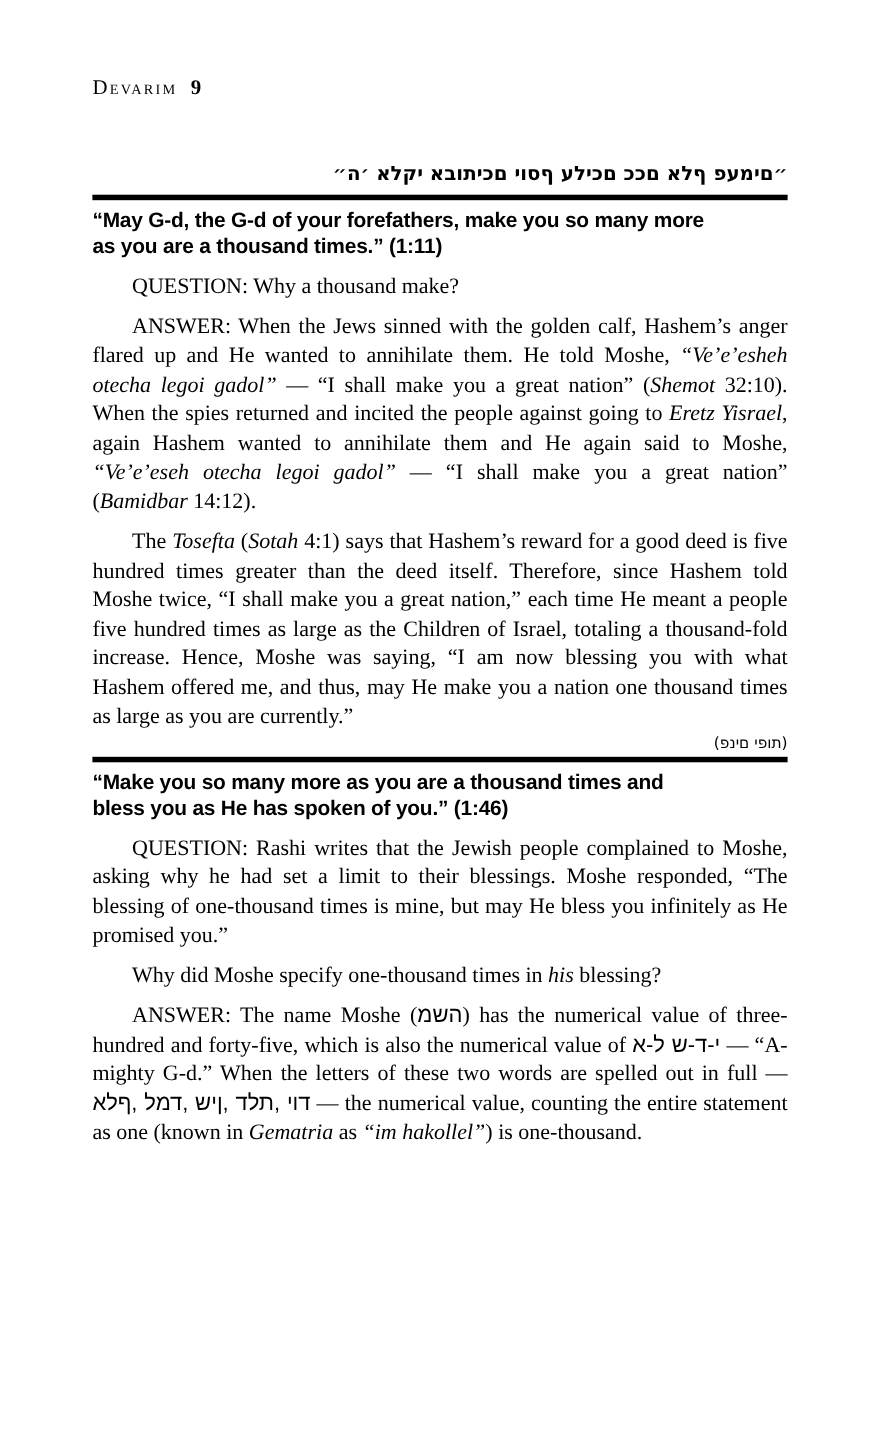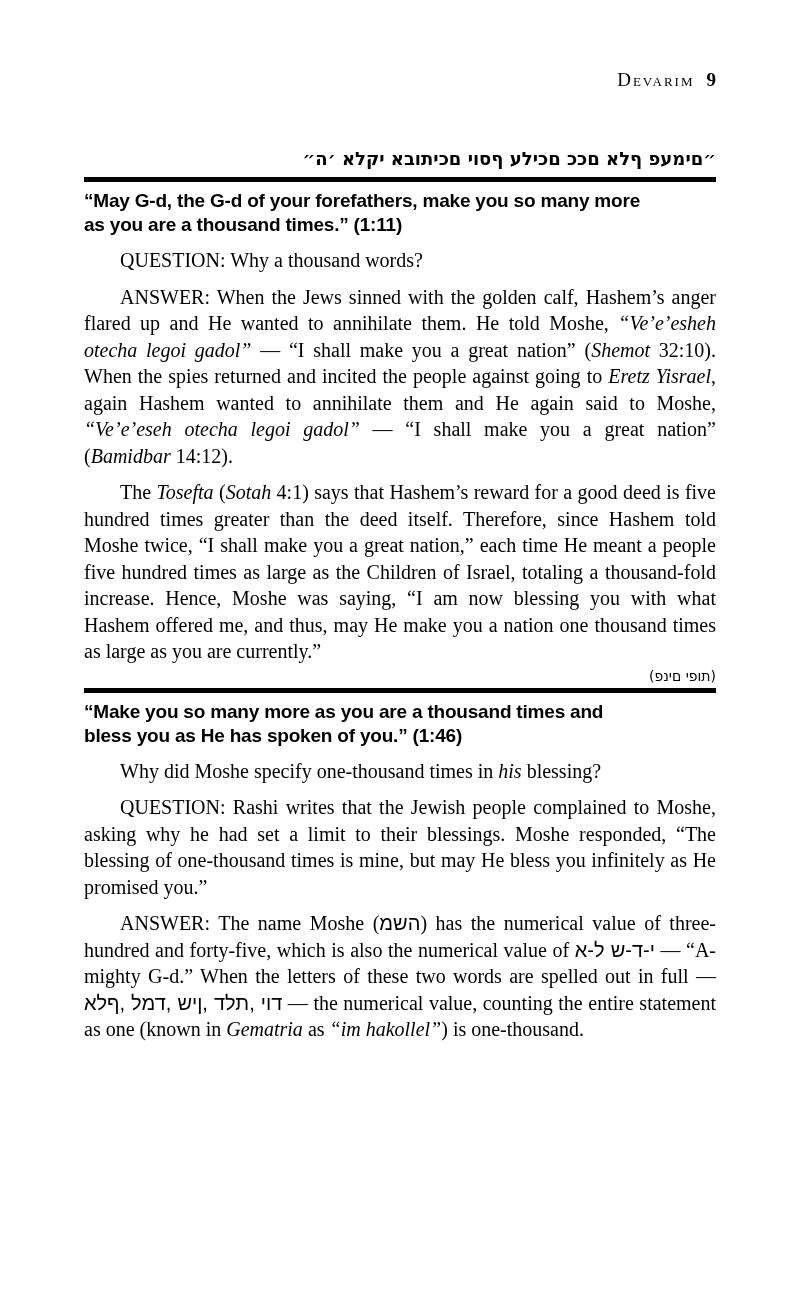--- a/index.html
+++ b/index.html
@@ -8,21 +8,21 @@
     background: #ffffff; color: #000000;
     position: relative;
     font-family: "Liberation Serif", serif;
   }
   .page {
     position: absolute; left: 84px; top: 0;
     width: 632px;
   }
   .running-head {
     margin-top: 70px;
-    text-align: right;
+    text-align: left;
     font-family: "Liberation Serif", serif;
     font-size: 19px;
     line-height: 20px;
   }
   .book-title {
     font-variant: small-caps;
     letter-spacing: 2px;
   }
   .page-number {
     font-weight: bold;
@@ -88,33 +88,33 @@
   </div>
 
   <section class="section-1">
     <div class="heb-header">״ה׳ אלקי אבותיכם יוסף עליכם ככם אלף פעמים״</div>
     <div class="rule"></div>
     <div class="eng-header">
       <div class="eng-line">“May G-d, the G-d of your forefathers, make you so many more</div>
       <div class="eng-line">as you are a thousand times.” (1:11)</div>
     </div>
     <div class="paras">
-        <p class="body-para"><span>QUESTION: Why a thousand words?</span></p>
+        <p class="body-para"><span>QUESTION: Why a thousand make?</span></p>
         <p class="body-para"><span>ANSWER: When the Jews sinned with the golden calf, Hashem’s anger flared up and He wanted to annihilate them. He told Moshe, </span><span class="it">“Ve’e’esheh otecha legoi gadol”</span><span> — “I shall make you a great nation” (</span><span class="it">Shemot</span><span> 32:10). When the spies returned and incited the people against going to </span><span class="it">Eretz Yisrael</span><span>, again Hashem wanted to annihilate them and He again said to Moshe, </span><span class="it">“Ve’e’eseh otecha legoi gadol”</span><span> — “I shall make you a great nation” (</span><span class="it">Bamidbar</span><span> 14:12).</span></p>
         <p class="body-para"><span>The </span><span class="it">Tosefta</span><span> (</span><span class="it">Sotah</span><span> 4:1) says that Hashem’s reward for a good deed is five hundred times greater than the deed itself. Therefore, since Hashem told Moshe twice, “I shall make you a great nation,” each time He meant a people five hundred times as large as the Children of Israel, totaling a thousand-fold increase. Hence, Moshe was saying, “I am now blessing you with what Hashem offered me, and thus, may He make you a nation one thousand times as large as you are currently.”</span></p>
       </div>
     <div class="attribution">(פנים יפות)</div>
   </section>
 
   <section class="section-2">
     <div class="rule"></div>
     <div class="eng-header">
       <div class="eng-line">“Make you so many more as you are a thousand times and</div>
       <div class="eng-line">bless you as He has spoken of you.” (1:46)</div>
     </div>
     <div class="paras">
+        <p class="body-para"><span>QUESTION: Rashi writes that the Jewish people complained to Moshe, asking why he had set a limit to their blessings. Moshe responded, “The blessing of one-thousand times is mine, but may He bless you infinitely as He promised you.”</span></p>
         <p class="body-para"><span>Why did Moshe specify one-thousand times in </span><span class="it">his</span><span> blessing?</span></p>
-        <p class="body-para"><span>QUESTION: Rashi writes that the Jewish people complained to Moshe, asking why he had set a limit to their blessings. Moshe responded, “The blessing of one-thousand times is mine, but may He bless you infinitely as He promised you.”</span></p>
         <p class="body-para"><span>ANSWER: The name Moshe (</span><span class="heb">משה</span><span>) has the numerical value of three-hundred and forty-five, which is also the numerical value of </span><span class="heb">א-ל ש-ד-י</span><span> — “A-mighty G-d.” When the letters of these two words are spelled out in full — </span><span class="heb">אלף, למד, שין, דלת, יוד</span><span> — the numerical value, counting the entire statement as one (known in </span><span class="it">Gematria</span><span> as </span><span class="it">“im hakollel”</span><span>) is one-thousand.</span></p>
       </div>
   </section>
 
 </div>
 
 </body></html>

